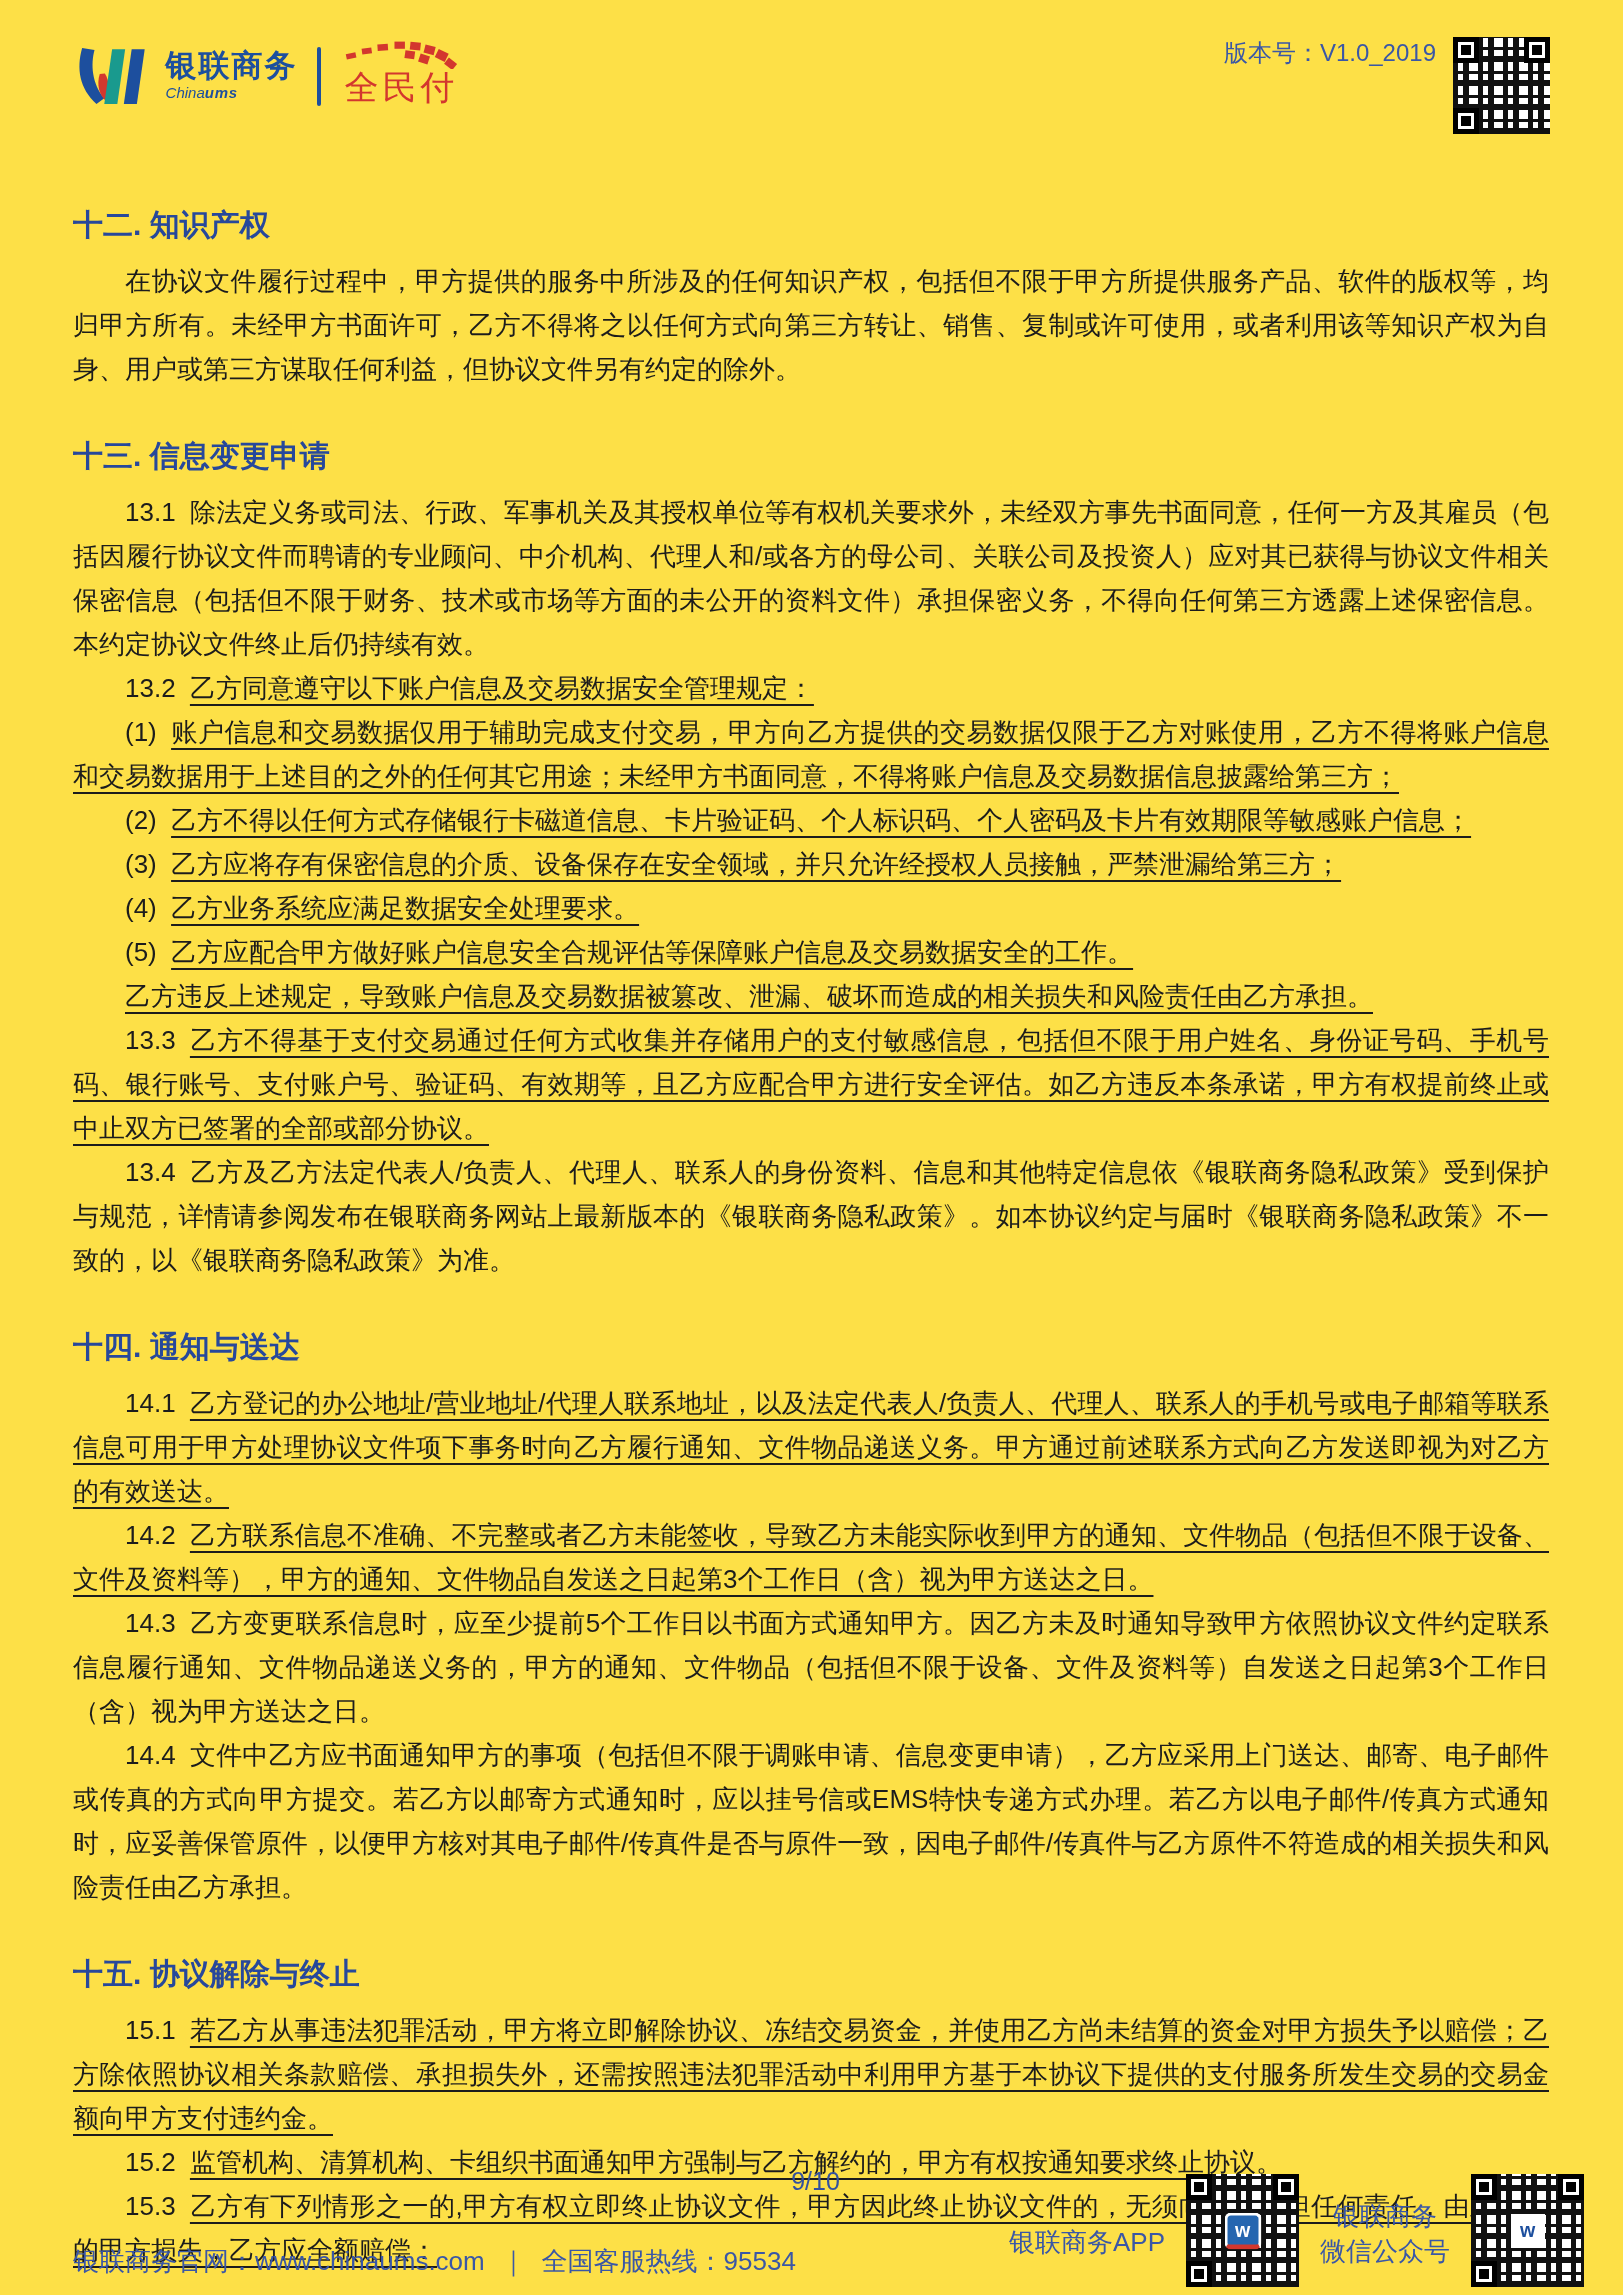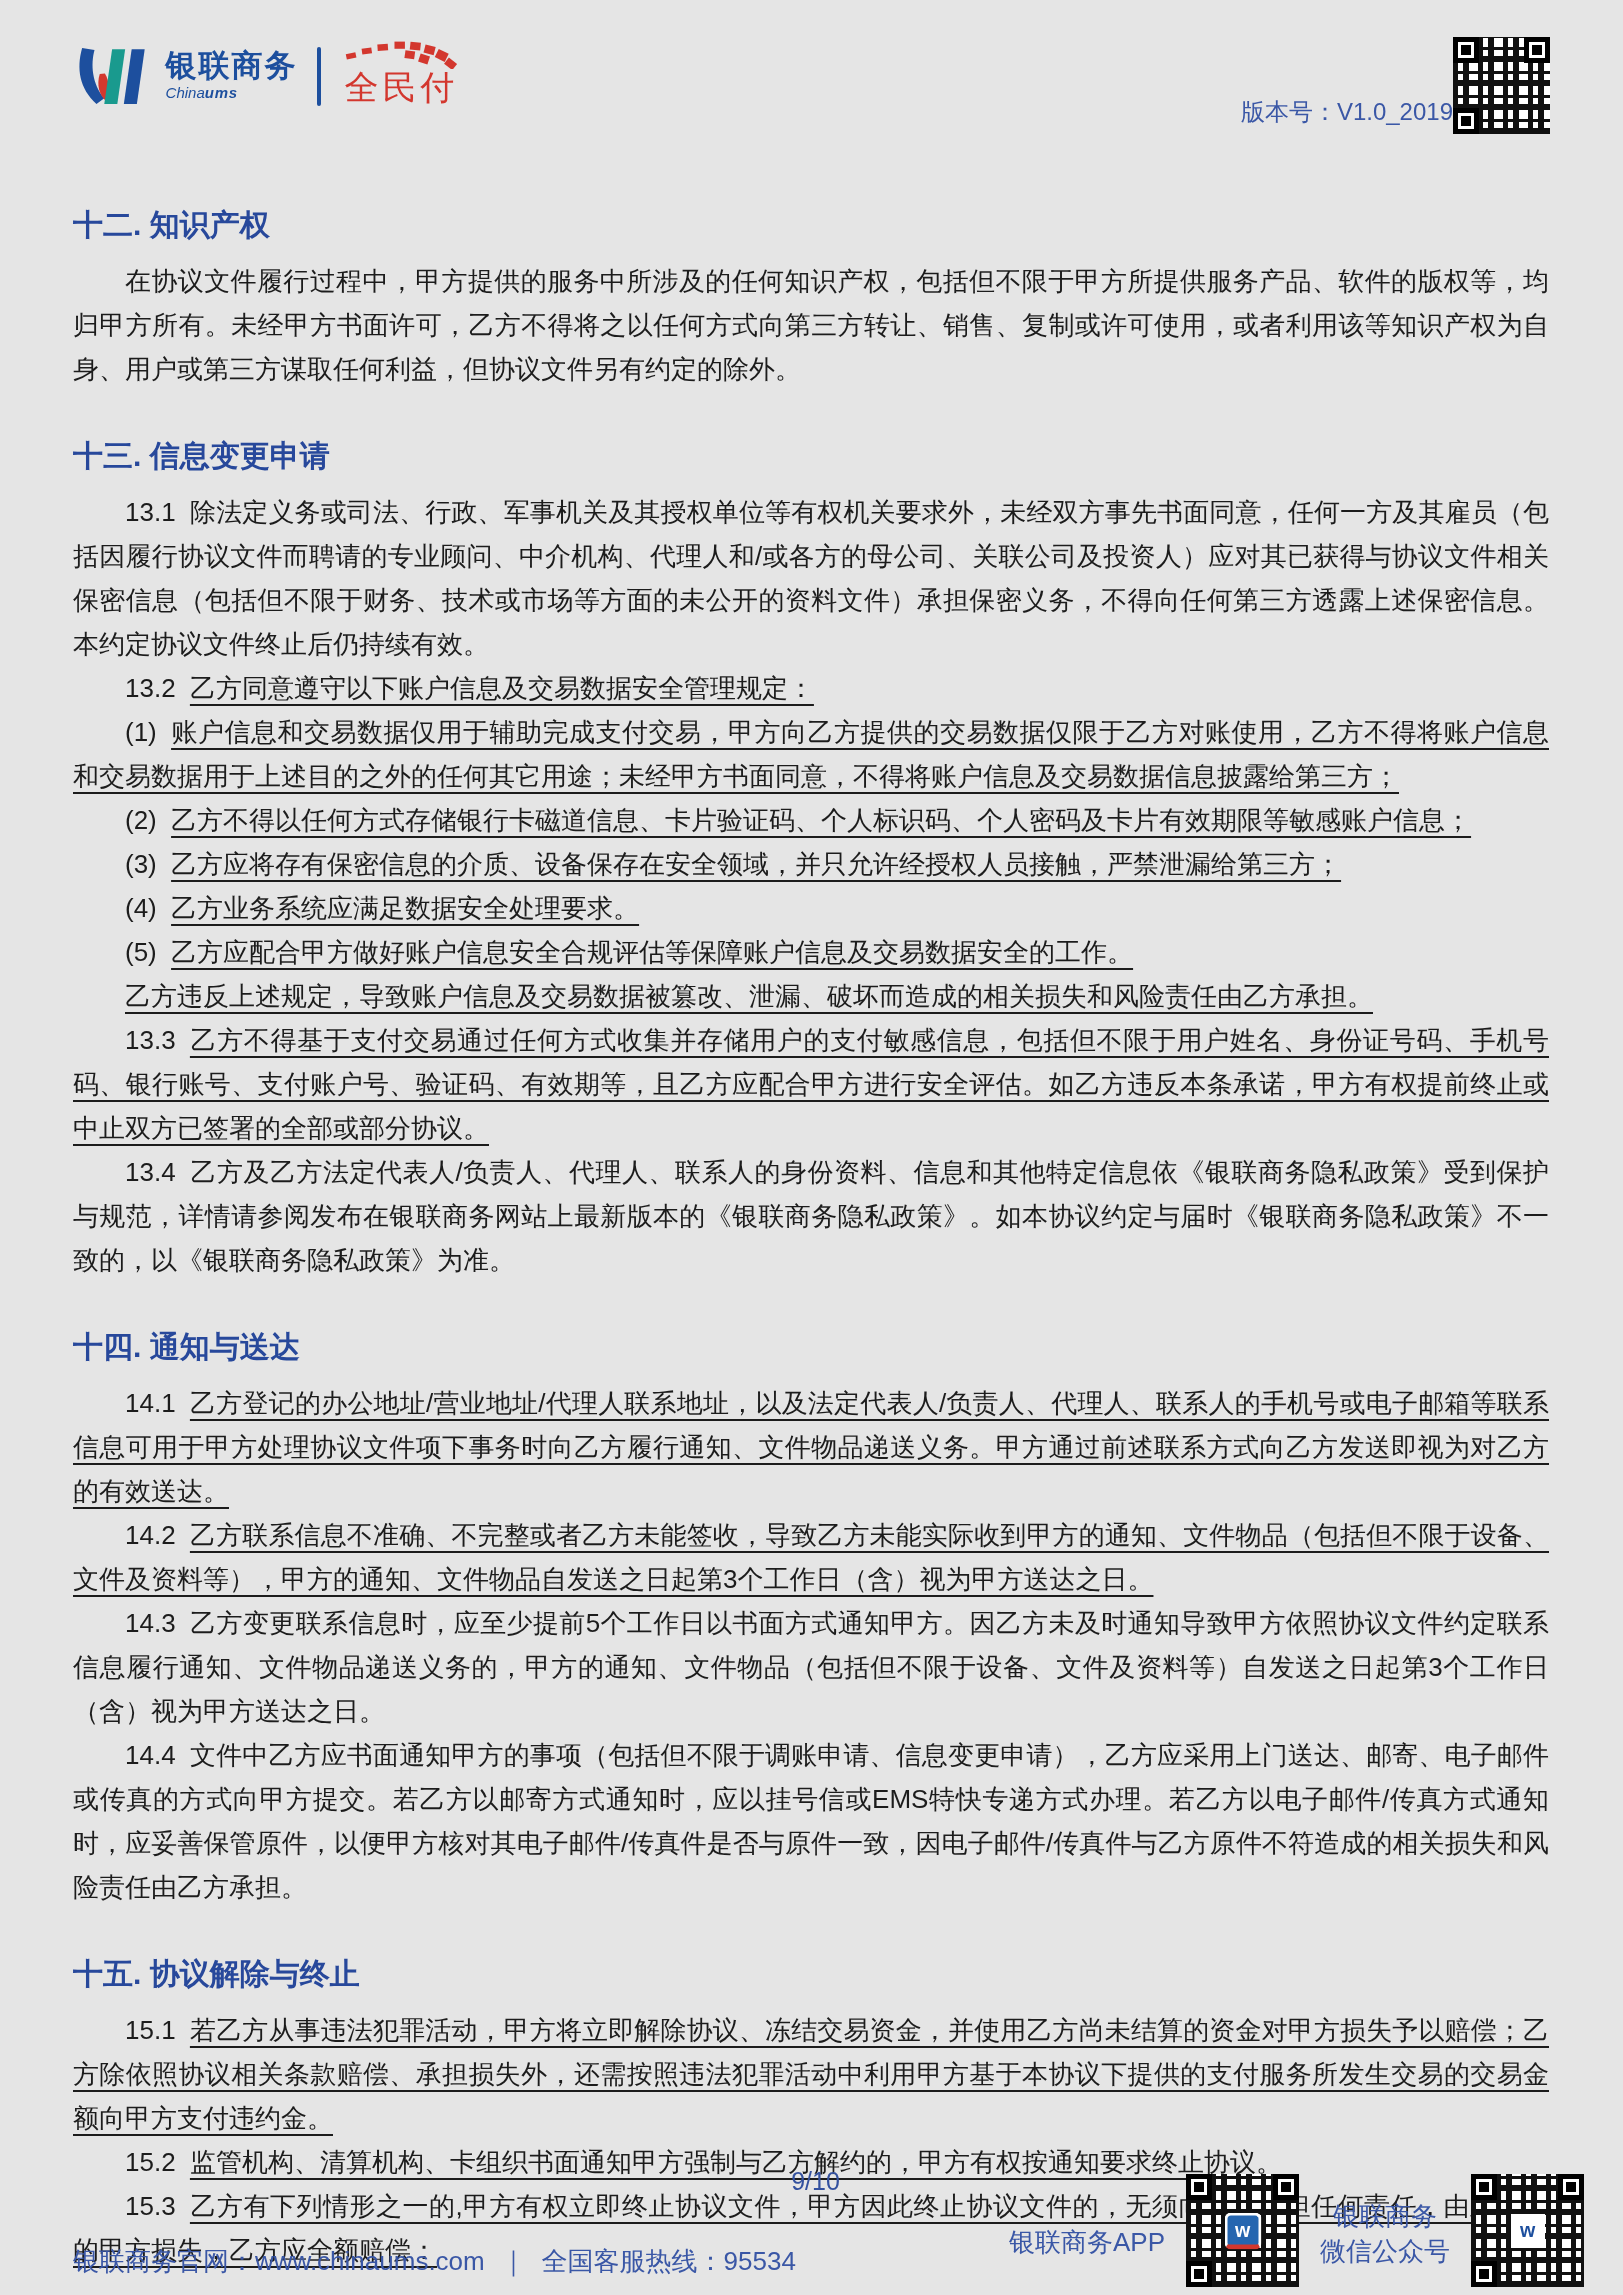--- a/index.html
+++ b/index.html
@@ -1,31 +1,31 @@
 <!DOCTYPE html>
 <html style="font-size:10.5px"><head>
 <meta charset="utf-8">
 <style>
   * { margin:0; padding:0; box-sizing:border-box; }
   html,body { background:#ffffff; }
   body { width:1623px; font-family:"Liberation Sans", sans-serif; }
-  .page { position:relative; width:1623px; height:2295px; background:#e5e5e5; overflow:hidden; }
+  .page { position:relative; width:1623px; height:2295px; background:#fde047; overflow:hidden; }
 
   
   .header { position:absolute; top:37px; left:73px; right:73px;
             display:flex; justify-content:space-between; align-items:flex-start; }
   .logo-cluster { display:flex; align-items:center; gap:19.6px; height:79px; }
   .logo-text .cn { font-size:31px; font-weight:800; color:#1d4f9e; letter-spacing:2px; line-height:33px; }
   .logo-text .en { font-size:15px; color:#1d4f9e; font-style:italic; line-height:22px; }
   .logo-text .en .b2 { font-weight:800; letter-spacing:0.7px; }
   .logo-divider { width:3.9px; height:59px; background:#1d4f9e; border-radius:2px; }
   .qmf { position:relative; padding-top:23.6px; margin-left:3.9px; }
   .qmf .flag { position:absolute; top:-2.6px; left:-2.6px; }
   .qmf .txt { font-size:34px; font-weight:400; color:#d3372e; letter-spacing:3.9px; }
-  .hdr-right { display:flex; align-items:flex-end; }
+  .hdr-right { display:flex; align-items:flex-start; gap:17px; }
   .version { color:#3a57a6; font-size:24px; margin-bottom:6.5px; white-space:nowrap; }
 
   
   .qr { position:relative; flex:none;
     background-image:
       repeating-linear-gradient(0deg, #111 0 5.9px, transparent 5.9px 11.8px, #111 11.8px 15px, transparent 15px 24px),
       repeating-linear-gradient(90deg, #111 0 5.2px, #fff 5.2px 9.8px, #111 9.8px 15.7px, #fff 15.7px 25px);
   }
   .qr-sm { width:97px; height:97px; }
   .qr-lg { width:113px; height:113px; }

